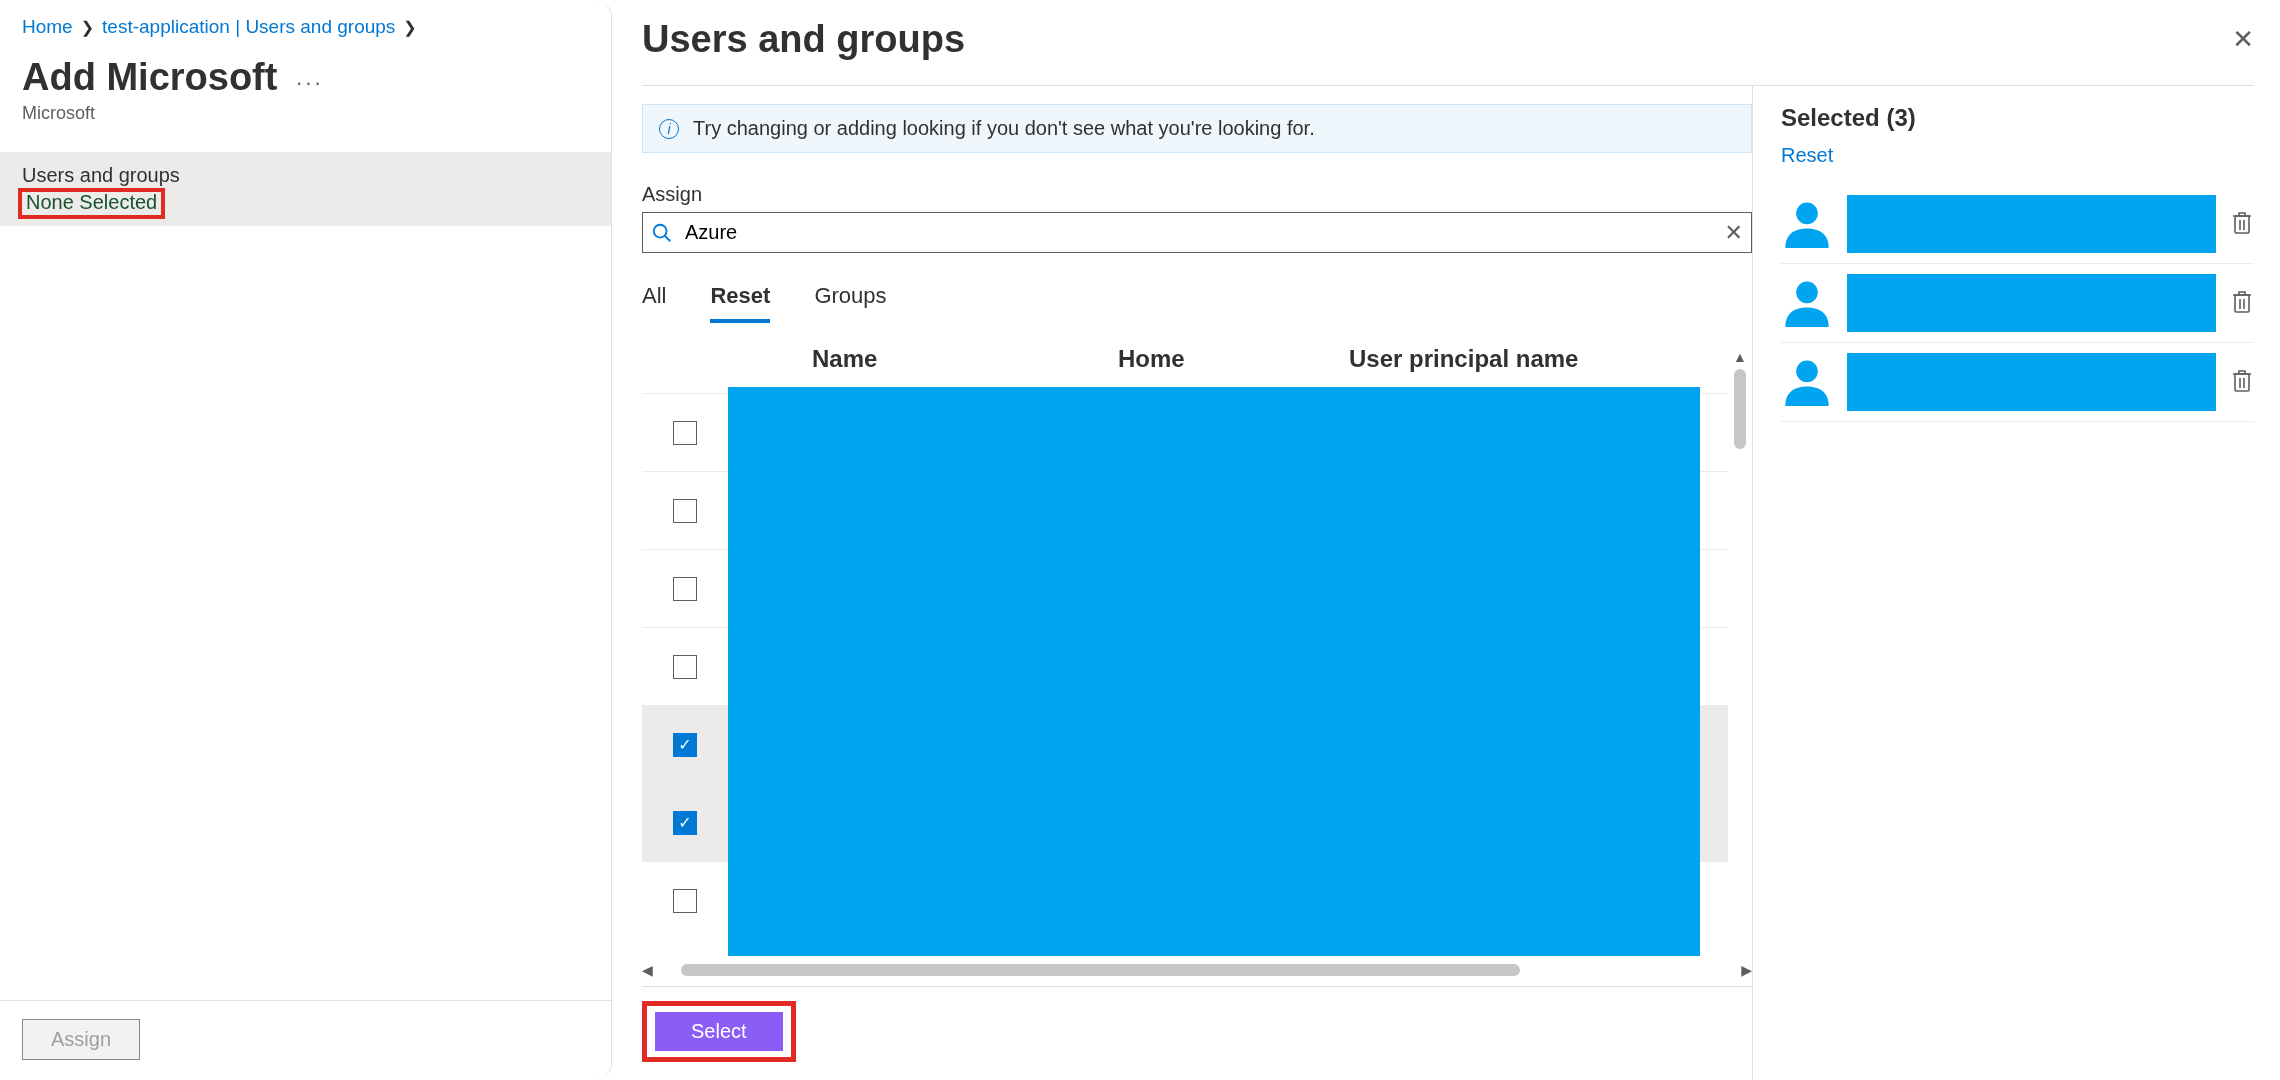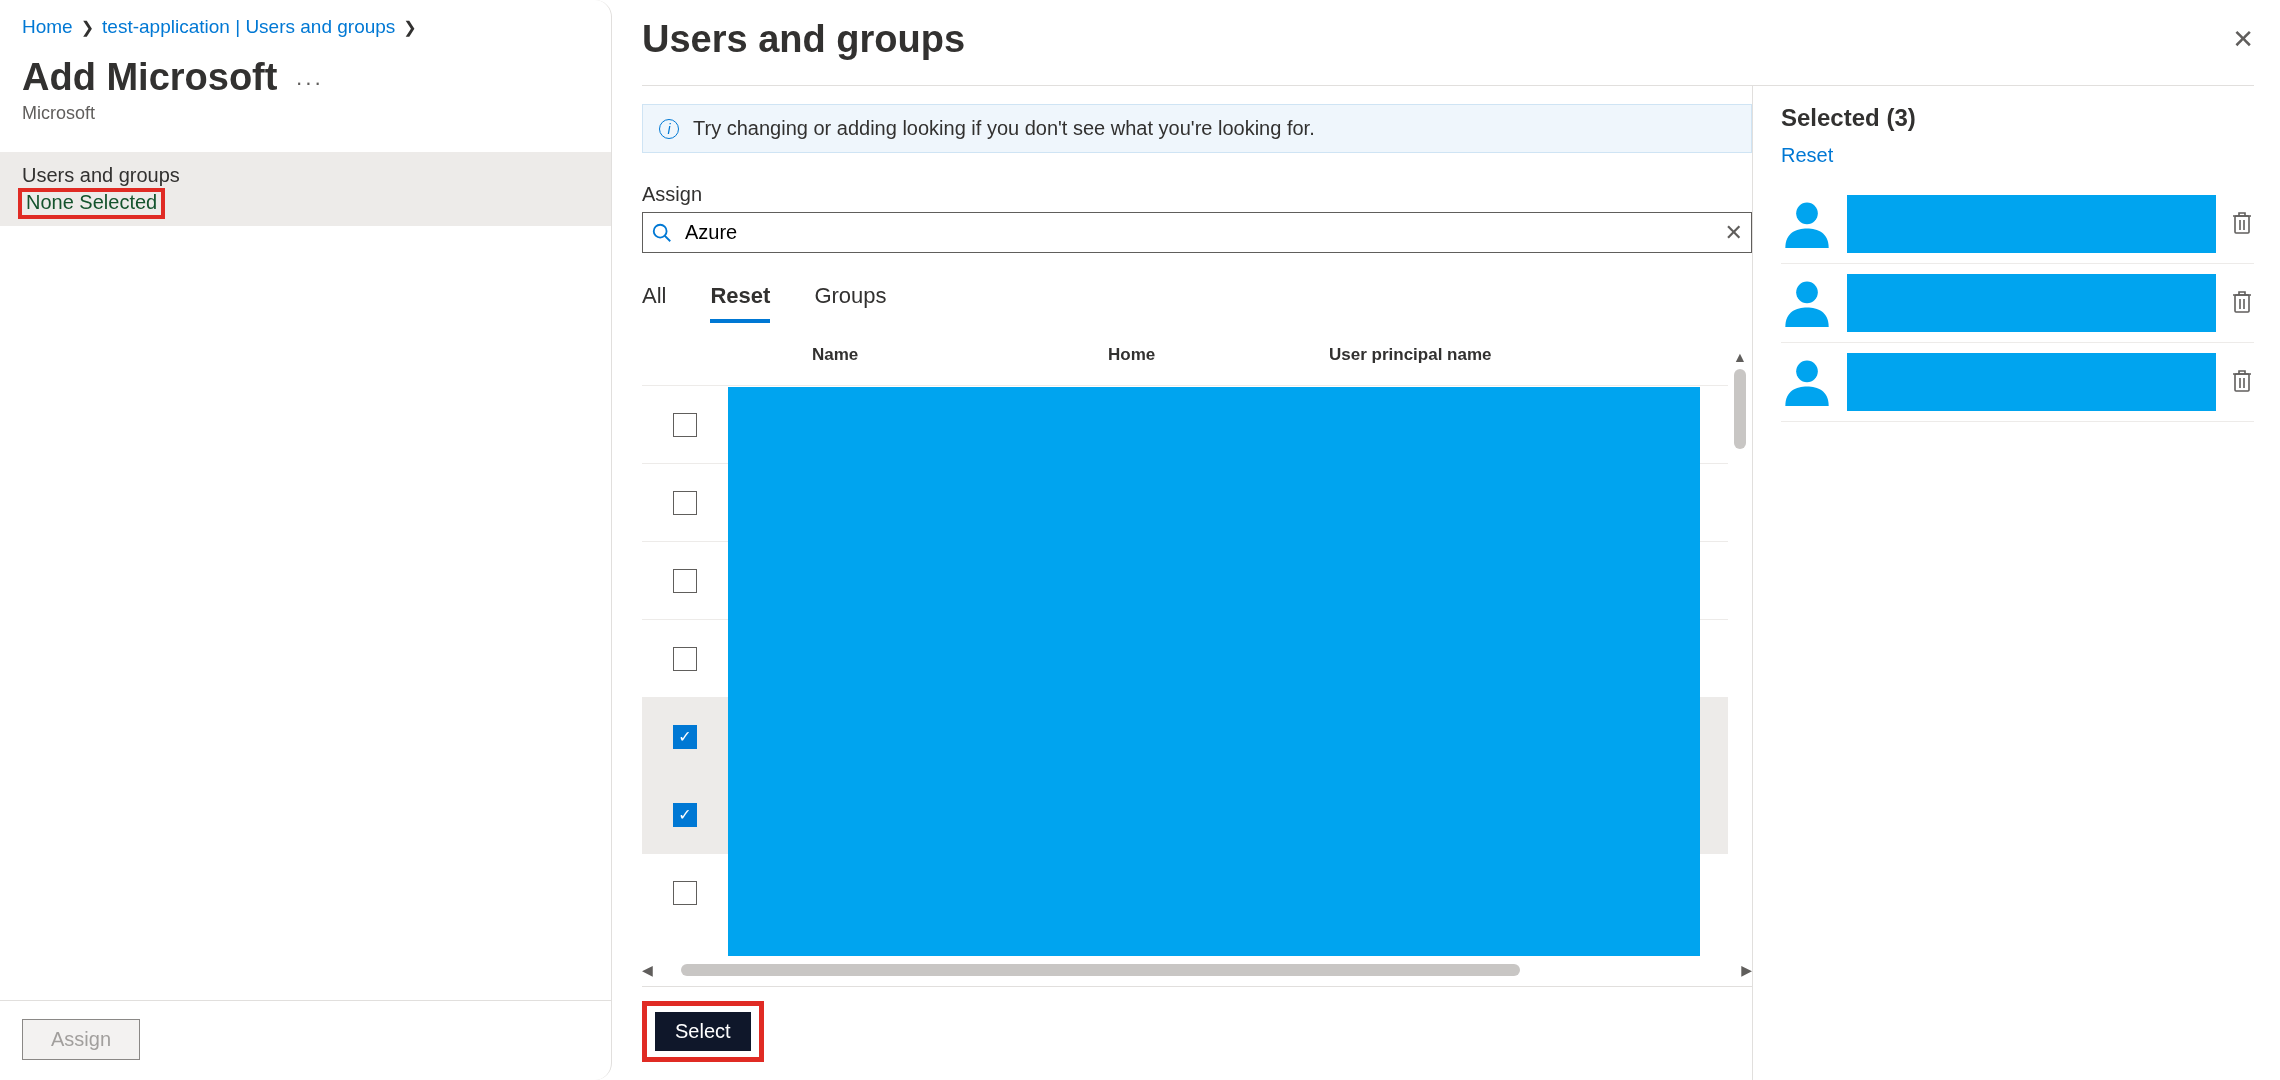--- a/index.html
+++ b/index.html
@@ -43,21 +43,21 @@
   .search-icon { width: 22px; height: 22px; margin-right: 10px; color: #0078d4; }
   .search-input { flex: 1; border: none; outline: none; font-size: 20px; padding: 4px 2px; }
   .clear-icon { font-size: 22px; color: #605e5c; cursor: pointer; }
 
   .tabs { display: flex; gap: 44px; margin-top: 22px; }
   .tab { font-size: 22px; padding: 8px 0 10px 0; cursor: pointer; }
   .tab.active { font-weight: 600; border-bottom: 4px solid #0078d4; }
 
   .results { margin-top: 22px; flex: 1; overflow: hidden; position: relative; display: flex; }
   .table-wrap { flex: 1; overflow: hidden; }
-  .col-headers { display: flex; padding-left: 170px; font-weight: 600; font-size: 17px; gap: 6px; }
+  .col-headers { display: flex; padding-left: 170px; font-weight: 600; font-size: 24px; gap: 16px; }
   .col-headers div:nth-child(1){ width: 290px; }
   .col-headers div:nth-child(2){ width: 215px; }
   .col-headers div:nth-child(3){ flex: 1; }
 
   .rows { margin-top: 20px; }
   .row { display: flex; align-items: center; height: 78px; border-top: 1px solid #edebe9; }
   .row.selected { background: #edebe9; }
   .checkbox-cell { width: 86px; display: flex; justify-content: center; }
   .cb { width: 24px; height: 24px; border: 1.5px solid #605e5c; display: flex; align-items: center; justify-content: center; }
   .cb.checked { background: #0078d4; border-color: #0078d4; color: #fff; font-size: 16px; }
@@ -69,21 +69,21 @@
   .vscroll .arr { font-size: 14px; color: #605e5c; }
   .vscroll .thumb { width: 12px; height: 80px; background: #c8c6c4; border-radius: 6px; margin-top: 4px; }
 
   .hscroll { display: flex; align-items: center; gap: 6px; padding: 6px 0 2px 0; }
   .hscroll .arr { font-size: 14px; color: #605e5c; }
   .hscroll .track { flex: 1; height: 12px; background: transparent; position: relative; }
   .hscroll .thumb { position: absolute; left: 22px; width: 78%; height: 12px; background: #c8c6c4; border-radius: 6px; }
 
   .blade-footer { border-top: 1px solid #e1dfdd; padding-top: 14px; margin-top: 6px; padding-bottom: 18px; }
   .select-btn-box { display: inline-block; border: 5px solid #e02b24; padding: 6px 8px; }
-  .select-btn { background: #0f172a; color: #fff; border: none; padding: 8px 20px; font-size: 20px; cursor: pointer; }
+  .select-btn { background: #8b5cf6; color: #fff; border: none; padding: 8px 36px; font-size: 20px; cursor: pointer; }
 
   .selected-title { font-size: 24px; font-weight: 600; margin-bottom: 12px; }
   .reset-link { color: #0078d4; font-size: 20px; cursor: pointer; margin-bottom: 18px; display: inline-block; }
   .sel-row { display: flex; align-items: center; gap: 14px; padding: 10px 0; border-bottom: 1px solid #edebe9; }
   .avatar { width: 52px; }
   .avatar svg { width: 52px; height: 52px; }
   .sel-mask { flex: 1; height: 58px; background: #00a4ef; }
   .del-icon { color: #605e5c; cursor: pointer; }
   .del-icon svg { width: 24px; height: 28px; }
 </style>

